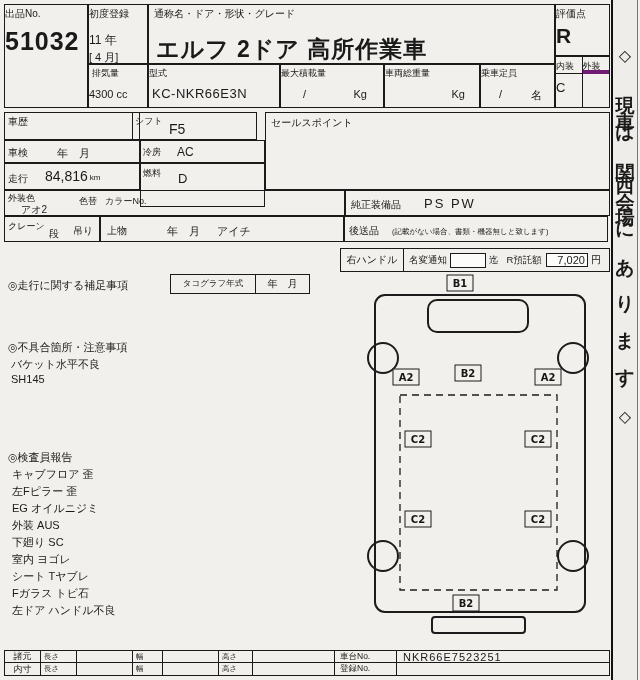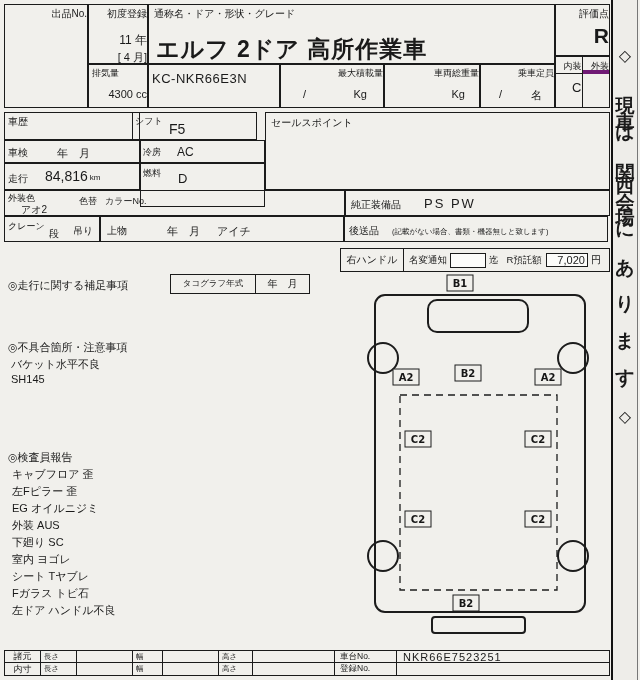--- a/index.html
+++ b/index.html
@@ -1,34 +1,35 @@
 <!DOCTYPE html>
 <html><head>
 <meta charset="utf-8">
 <style>
   html,body{margin:0;padding:0}
   body{width:640px;height:680px;position:relative;overflow:hidden;
        background:#f1f0ec;color:#1a1a1a;
        font-family:"Liberation Sans","DejaVu Sans",sans-serif}
   .box{position:absolute;border:1px solid #1b1b1b;background:transparent;box-sizing:border-box}
   .abs{position:absolute}
-  .c{text-align:right}
+  .c{text-align:left}
   .flex{display:flex}
   .fgrid{display:grid;grid-template-columns:36px 36px 56px 30px 56px 34px 82px 62px 1fr;grid-template-rows:12px 12px;height:100%}
   .fc{border-right:1px solid #1b1b1b;font-size:7.5px;display:flex;align-items:center;padding-left:3px;overflow:hidden;box-sizing:border-box}
   .fc.b{border-bottom:1px solid #1b1b1b}
   .fc.hd{font-size:9px;justify-content:center;padding-left:0}
   .fc.last{border-right:none}
   svg text{font-family:"DejaVu Sans","Liberation Sans",sans-serif;font-size:10px;font-weight:bold;fill:#161616;text-anchor:middle}
 </style>
 </head>
 <body>
 
 <div class="box" style="left:4px;top:4px;width:84px;height:104px">
   <div class="c" style="font-size:10px;padding-top:2px">出品No.</div>
+  <div class="c" style="font-size:25px;font-weight:bold;letter-spacing:1px;margin-top:6px">51032</div>
 </div>
 
 <div class="box" style="left:88px;top:4px;width:60px;height:60px">
   <div class="c" style="font-size:10px;padding-top:2px">初度登録</div>
   <div class="c" style="font-size:12px;margin-top:11px">11 年</div>
   <div class="c" style="font-size:11px;margin-top:1px">[ 4 月]</div>
 </div>
 
 <div class="box" style="left:148px;top:4px;width:407px;height:60px">
   <div style="font-size:10px;padding:2px 0 0 5px">通称名・ドア・形状・グレード</div>
@@ -39,20 +40,21 @@
   <div class="c" style="font-size:10px;padding-top:2px">評価点</div>
   <div class="c" style="font-size:21px;font-weight:bold;margin-top:3px">R</div>
 </div>
 
 <div class="box" style="left:88px;top:64px;width:60px;height:44px">
   <div style="font-size:9px;padding:2px 0 0 3px">排気量</div>
   <div class="c" style="font-size:11px;margin-top:8px">4300 cc</div>
 </div>
 
 <div class="box" style="left:148px;top:64px;width:132px;height:44px">
+  <div class="c" style="font-size:9px;padding-top:2px">型式</div>
   <div style="font-size:13px;padding-left:3px;margin-top:6px;letter-spacing:0.5px">KC-NKR66E3N</div>
 </div>
 
 <div class="box" style="left:280px;top:64px;width:104px;height:44px">
   <div class="c" style="font-size:9px;padding-top:2px">最大積載量</div>
   <div class="flex" style="justify-content:space-between;padding:8px 16px 0 22px;font-size:11px">
     <span>/</span>
     <span>Kg</span>
   </div>
 </div>

